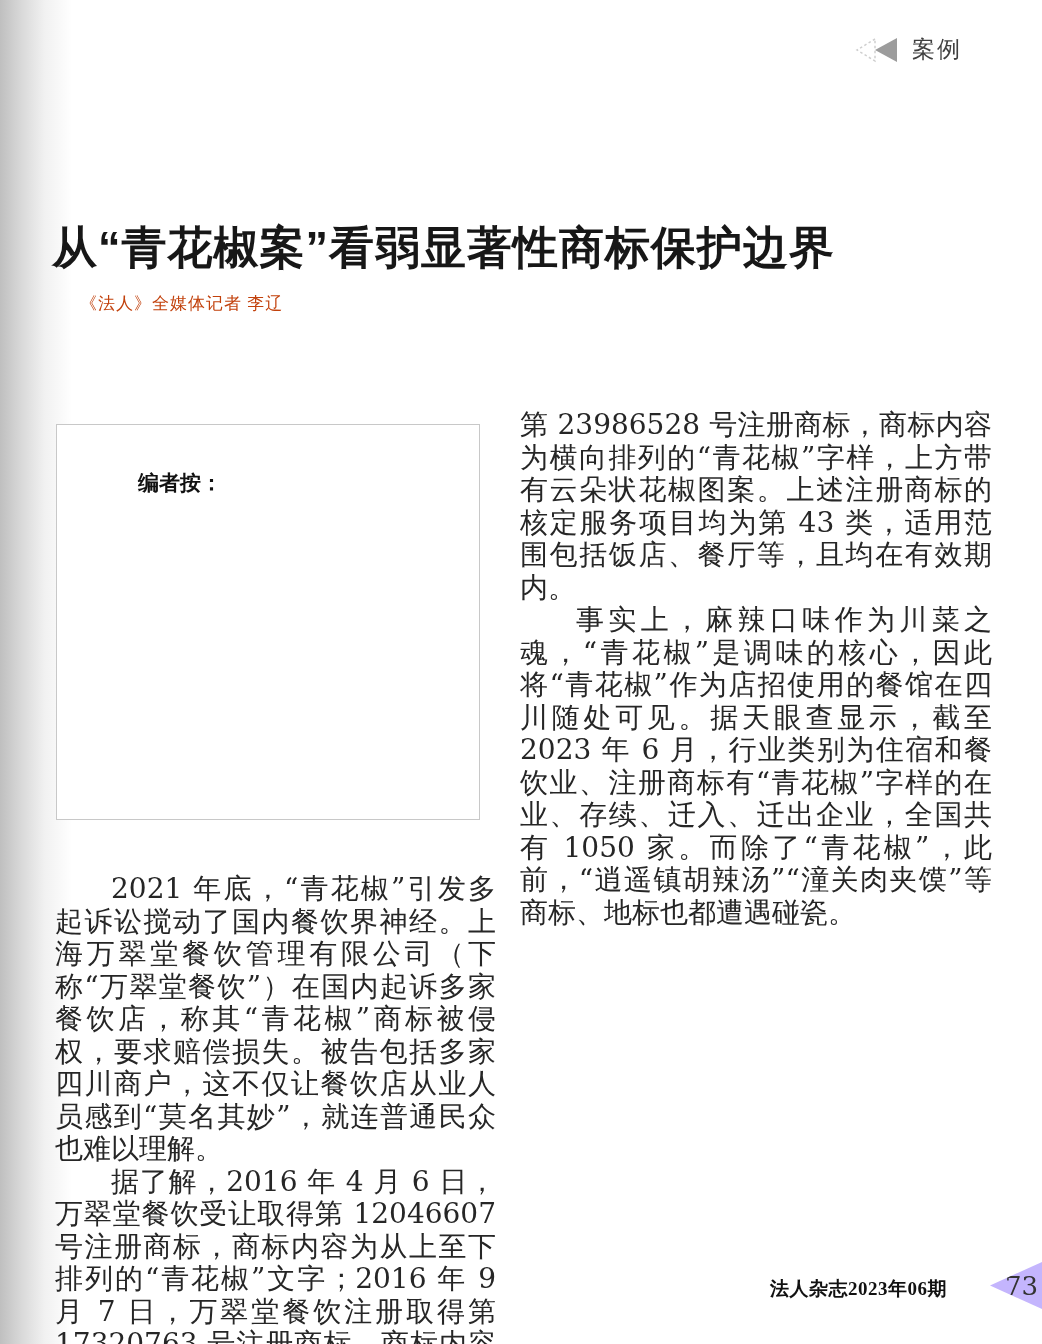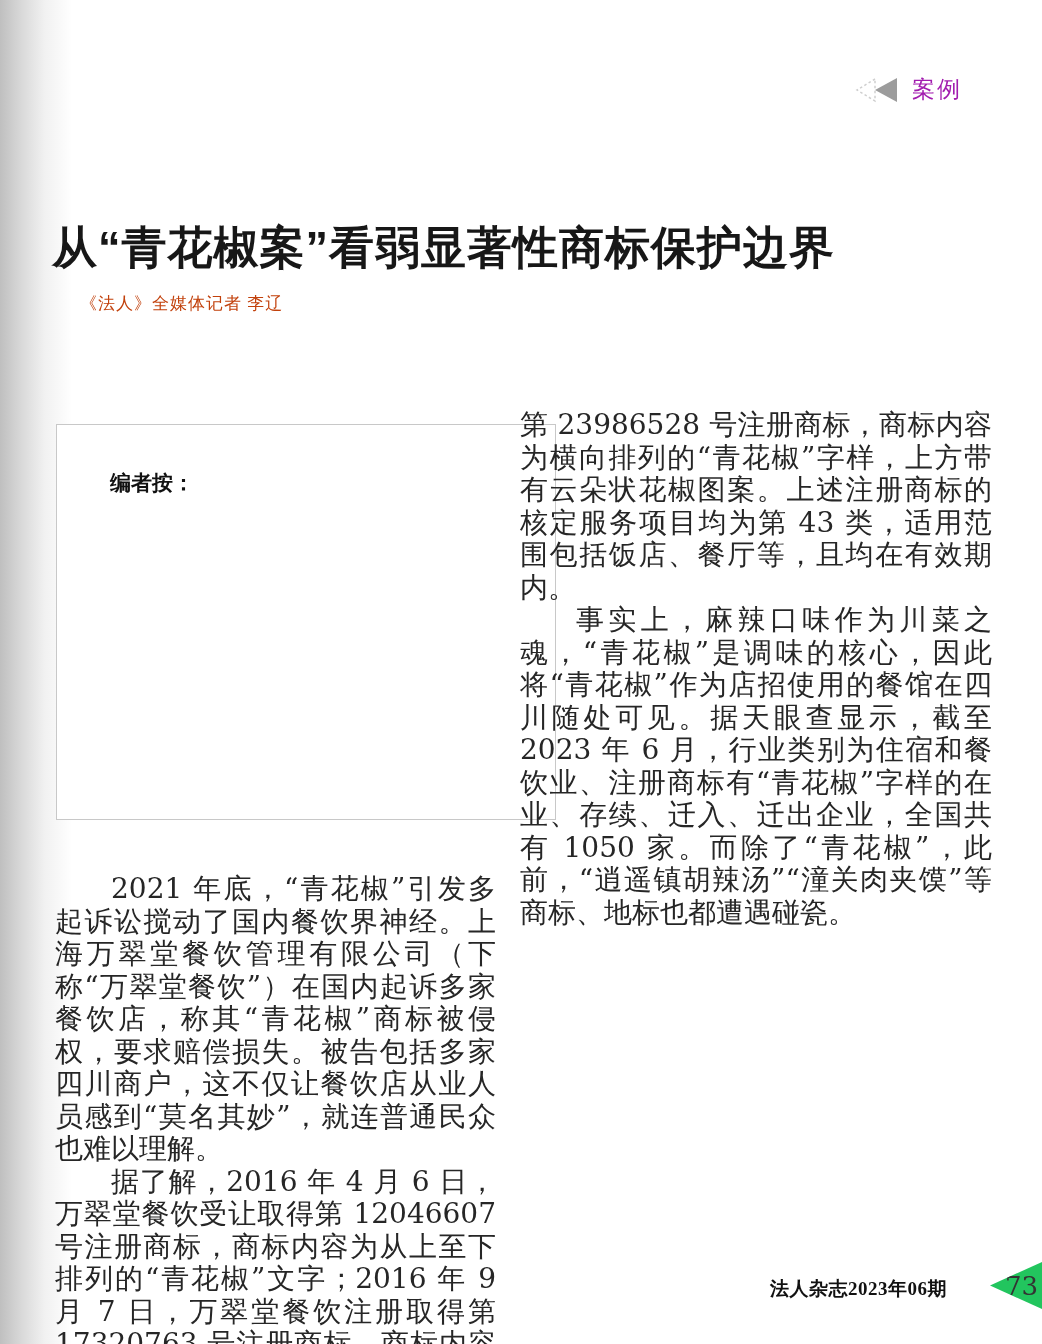--- a/index.html
+++ b/index.html
@@ -13,43 +13,42 @@
   
   .edge-shadow{
     position:absolute;left:0;top:0;bottom:0;width:72px;
     background:linear-gradient(to right,#bfbfbf 0%,#d9d9d9 30%,#f1f1f1 62%,#ffffff 100%);
     pointer-events:none;
   }
   
   .category-tab{
     position:absolute;top:34px;right:80px;
     display:flex;align-items:center;gap:12px;
-    color:#a21caf;font-size:23px;letter-spacing:2px;
+    color:#404040;font-size:23px;letter-spacing:2px;
     font-family:"Liberation Sans", sans-serif;
-    margin-top:40px;
   }
   .category-tab svg{display:block;}
   
   .page-title{
     position:absolute;left:52px;top:188px;
     font-size:45px;font-weight:800;color:#171717;
     letter-spacing:1px;white-space:nowrap;
     font-family:"Liberation Sans", sans-serif;
   }
   .byline{
     position:absolute;left:57px;top:292px;
     font-size:17px;color:#c2410c;letter-spacing:1px;
     font-family:Liberation Serif, serif;
     margin-left:23px;
   }
   
   .editor-box{
-    position:absolute;left:56px;top:424px;width:500px;height:396px;
+    position:absolute;left:56px;top:424px;width:424px;height:396px;
     border:1px solid #c8c8c8;background:#ffffff;box-sizing:border-box;
-    padding:44px 24px 0 20px;
+    padding:44px 24px 0 48px;
   }
   .editor-heading{
     margin:0 0 15px 33px;
     font-size:21px;font-weight:bold;color:#111111;
     font-family:"Liberation Sans", sans-serif;
   }
   .editor-text{
     margin:0;
     font-size:18.5px;line-height:32.5px;color:#1f1f1f;
     text-align:justify;text-indent:2em;font-style:italic;
@@ -65,21 +64,21 @@
   }
   .col p.no-indent{text-indent:0;}
   
   .journal-issue{
     position:absolute;right:95px;top:1276px;
     font-size:19px;font-weight:bold;color:#111111;letter-spacing:0.5px;
     font-family:Liberation Serif, serif;
   }
   .page-flag{
     position:absolute;left:990px;top:1262px;width:52px;height:47px;
-    background:#22c55e;
+    background:#c4b5fd;
     clip-path:polygon(0 50%,100% 0,100% 100%);
   }
   .page-number{
     position:absolute;right:4px;top:50%;transform:translateY(-50%);
     font-size:26px;color:#333333;
     font-family:"DejaVu Serif", serif;
   }
 </style>
 </head>
 <body>

